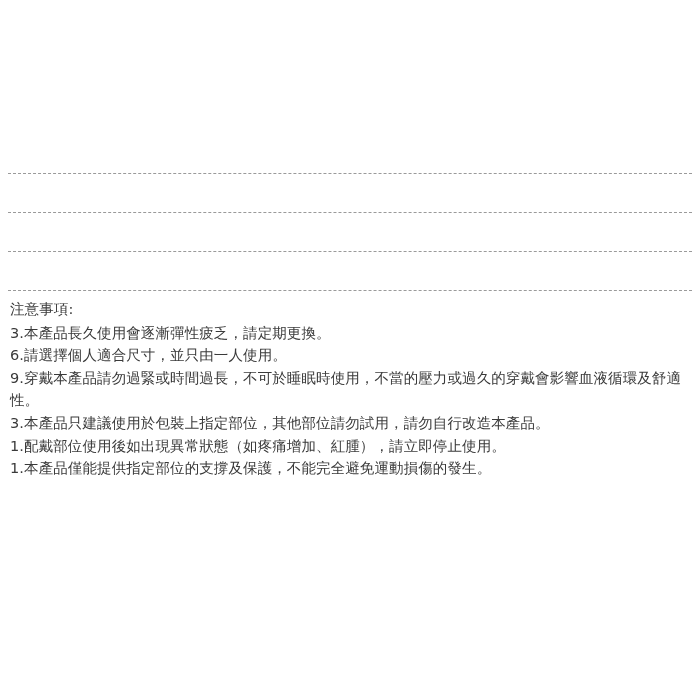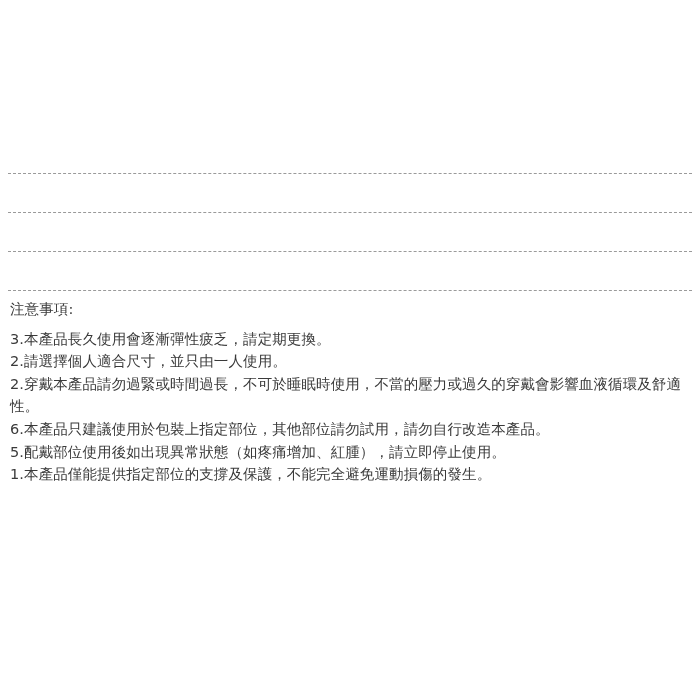--- a/index.html
+++ b/index.html
@@ -36,39 +36,39 @@
     position: absolute;
     left: 10px;
     top: 298px;
     width: 682px;
     color: #3a3a3a;
     font-size: 14.5px;
     line-height: 22.6px;
     letter-spacing: 0.1px;
   }
   .notes .title {
-    margin-bottom: 7px;
+    margin-bottom: 1px;
   }
   .notes .line {
     white-space: normal;
   }
 </style>
 </head>
 <body>
 
 <div class="page">
 
   <div class="rule r1"></div>
   <div class="rule r2"></div>
   <div class="rule r3"></div>
   <div class="rule r4"></div>
 
   <div class="notes">
     <div class="title">注意事項:</div>
     <div class="line">3.本產品長久使用會逐漸彈性疲乏，請定期更換。</div>
-    <div class="line">2.請選擇個人適合尺寸，並只由一人使用。</div>
-    <div class="line">2.穿戴本產品請勿過緊或時間過長，不可於睡眠時使用，不當的壓力或過久的穿戴會影響血液循環及舒適性。</div>
-    <div class="line">6.本產品只建議使用於包裝上指定部位，其他部位請勿試用，請勿自行改造本產品。</div>
-    <div class="line">5.配戴部位使用後如出現異常狀態（如疼痛增加、紅腫），請立即停止使用。</div>
+    <div class="line">6.請選擇個人適合尺寸，並只由一人使用。</div>
+    <div class="line">9.穿戴本產品請勿過緊或時間過長，不可於睡眠時使用，不當的壓力或過久的穿戴會影響血液循環及舒適性。</div>
+    <div class="line">3.本產品只建議使用於包裝上指定部位，其他部位請勿試用，請勿自行改造本產品。</div>
+    <div class="line">1.配戴部位使用後如出現異常狀態（如疼痛增加、紅腫），請立即停止使用。</div>
     <div class="line">1.本產品僅能提供指定部位的支撐及保護，不能完全避免運動損傷的發生。</div>
   </div>
 
 </div>
 
 </body></html>

